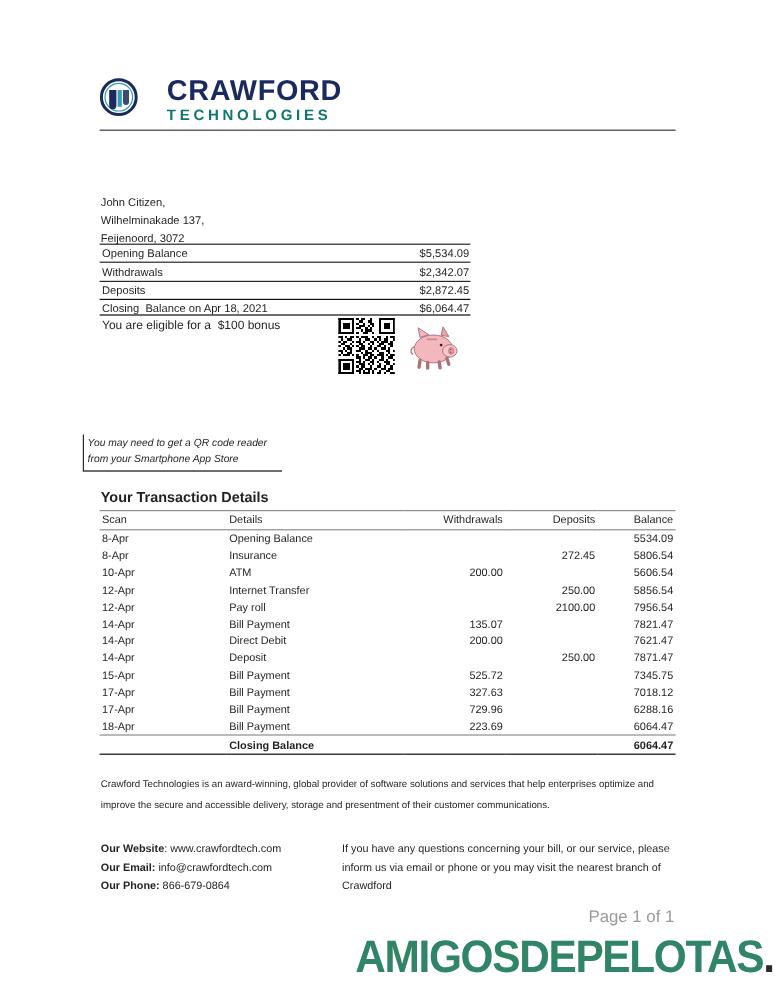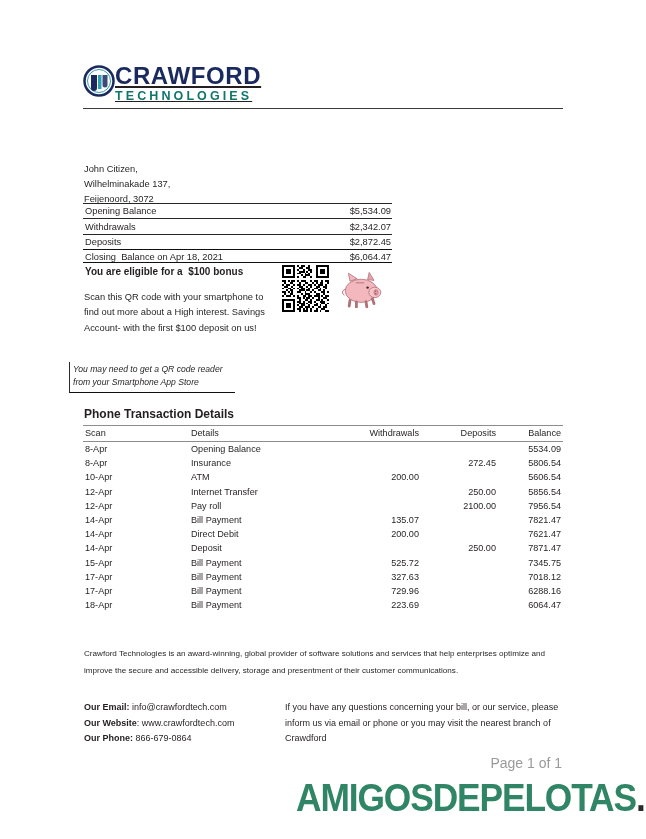--- a/index.html
+++ b/index.html
@@ -30,23 +30,22 @@
     display: flex;
     align-items: flex-start;
   }
   .logo-mark {
     width: 32px;
     height: 32px;
     flex: none;
     margin-top: 1px;
   }
   .logo-words {
-    margin-left: 0;
+    margin-left: 24px;
     line-height: 1;
-    text-decoration: underline;
   }
   .logo-crawford {
     font-size: 24px;
     font-weight: bold;
     letter-spacing: 0.6px;
     color: #1b2a5e;
     display: block;
     line-height: 1;
   }
   .logo-tech {
@@ -101,21 +100,21 @@
   .summary-row .value { white-space: pre; }
 
   .bonus-row {
     position: absolute;
     left: 83px;
     top: 262px;
     width: 309px;
     border-top: 1.6px solid #101010;
     padding: 3px 2px 2px 2px;
     font-size: 10px;
-    font-weight: bold;
+    font-weight: normal;
     white-space: pre;
     box-sizing: border-box;
   }
 
   
   .qr-wrap {
     position: absolute;
     left: 282px;
     top: 265px;
     width: 47px;
@@ -464,28 +463,27 @@
     <ellipse cx="92" cy="56" rx="15" ry="13" fill="#f6c6ca" stroke="#b07078" stroke-width="2"></ellipse>
     <ellipse cx="95" cy="56" rx="5.5" ry="7" fill="#e59aa2" stroke="#b07078" stroke-width="1.5"></ellipse>
     <circle cx="94" cy="53" r="1.6" fill="#8c555c"></circle>
     <circle cx="94" cy="59" r="1.6" fill="#8c555c"></circle>
     <circle cx="74" cy="44" r="3" fill="#3a2326"></circle>
     <rect x="44" y="30" width="22" height="4" rx="2" fill="#c98a92"></rect>
     <path d="M30 76 l-2 14 M46 80 l0 13 M70 79 l2 13 M86 72 l4 12" stroke="#b07078" stroke-width="7" stroke-linecap="round" fill="none"></path>
     <path d="M18 48 c-8 2 -9 12 -2 15" stroke="#b07078" stroke-width="2.5" fill="none"></path>
   </svg>
 
-  <div class="scan-text">Scan this QR code with your smartphone to find out more about a High interest. Savings Account- with the first  $100 deposit on us!</div>
 
   <div class="italic-note">
     <div>You may need to get a QR code reader</div>
     <div>from your Smartphone App Store</div>
   </div>
 
-  <div class="tx-title">Phone Transaction Details</div>
+  <div class="tx-title">Your Transaction Details</div>
 
   <table class="tx-table">
     <colgroup>
       <col class="c-date">
         <col class="c-det">
         <col class="c-wd">
         <col class="c-dep">
         <col class="c-bal">
     </colgroup>
     <thead>
@@ -575,32 +573,39 @@
           <td class="num"></td>
           <td class="num">6288.16</td>
         </tr>
         <tr>
           <td>18-Apr</td>
           <td>Bill Payment</td>
           <td class="num">223.69</td>
           <td class="num"></td>
           <td class="num">6064.47</td>
         </tr>
+        <tr class="closing">
+          <td></td>
+          <td>Closing Balance</td>
+          <td class="num"></td>
+          <td class="num"></td>
+          <td class="num">6064.47</td>
+        </tr>
       </tbody>
   </table>
 
   <div class="footer-para">Crawford Technologies is an award-winning, global provider of software solutions and services that help enterprises optimize and improve the secure and accessible delivery, storage and presentment of their customer communications.</div>
 
   <div class="contact">
+    <div>
+      <b>Our Website</b><span>: www.crawfordtech.com</span>
+    </div>
     <div>
       <b>Our Email:</b>
       <span>info@crawfordtech.com</span>
-    </div>
-    <div>
-      <b>Our Website</b><span>: www.crawfordtech.com</span>
     </div>
     <div>
       <b>Our Phone:</b>
       <span>866-679-0864</span>
     </div>
   </div>
 
   <div class="inquiry">If you have any questions concerning your bill, or our service, please  inform us via email or phone or you may visit the nearest branch of Crawdford</div>
 
   <div class="page-num">Page 1 of 1</div>

